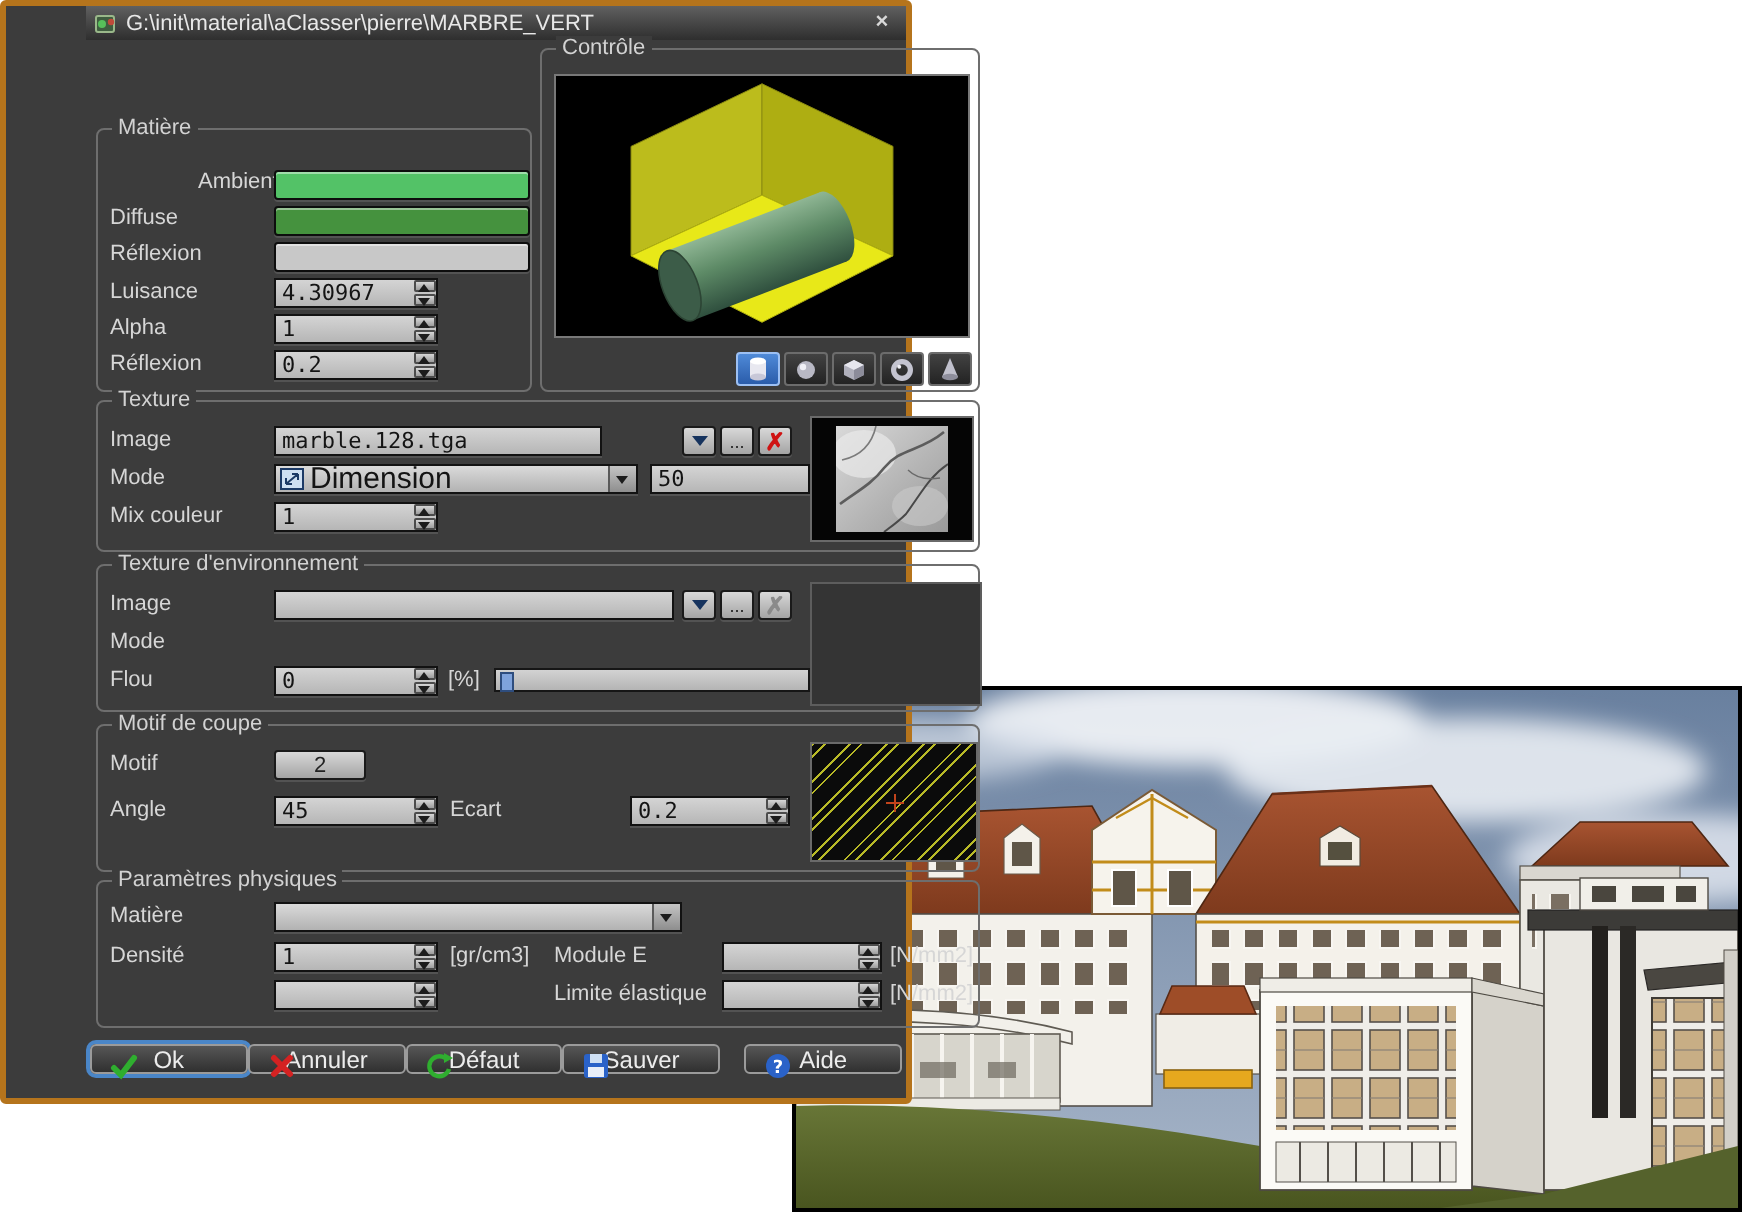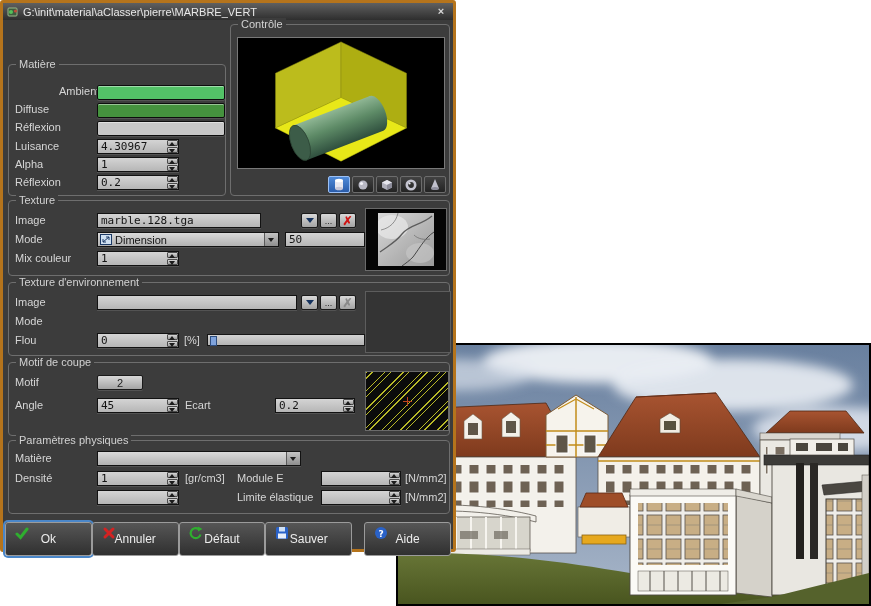--- a/index.html
+++ b/index.html
@@ -4,21 +4,21 @@
 <style>
   html,body{margin:0;padding:0;}
   body{width:871px;height:606px;background:#ffffff;position:relative;overflow:hidden;
        font-family:"Liberation Sans",sans-serif;}
   
   .render{position:absolute;left:396px;top:343px;width:471px;height:259px;
           border:2px solid #000;background:#7d90b0;}
   .render svg{display:block;}
   
   .dialog{position:absolute;left:0;top:0;width:456px;height:552px;box-sizing:border-box;
-          border:3px solid #b5741c;border-radius:3px;background:#3c3c3c;z-index:5;}
+          border:3px solid #b5741c;border-radius:3px;background:#3c3c3c;z-index:5;padding-left:40px;}
   .titlebar{height:17px;background:linear-gradient(#606060,#2e2e2e);display:flex;
             align-items:center;padding:0 4px;gap:4px;}
   .titlebar .title{font-size:11px;color:#e8e8e8;white-space:nowrap;overflow:hidden;}
   .closebox{margin-left:auto;width:16px;text-align:center;color:#d8d8d8;font-size:11px;
             font-weight:bold;cursor:default;line-height:15px;}
   .body{position:relative;height:529px;}
   .group{position:absolute;border:1px solid #6e6e6e;border-radius:4px;box-sizing:border-box;}
   .legend{position:absolute;top:-7px;left:7px;background:#3c3c3c;padding:0 3px;
           font-size:11px;color:#d2d2d2;white-space:nowrap;}
   .lbl{position:absolute;font-size:11px;color:#d6d6d6;white-space:nowrap;}
@@ -35,21 +35,21 @@
         flex-direction:column;gap:1px;}
   .spin b{flex:1;position:relative;background:linear-gradient(#d6d6d6,#9d9d9d);
           border:1px solid #4c4c4c;border-radius:1px;}
   .spin b.up::after,.spin b.dn::after{content:"";position:absolute;left:1px;}
   .spin b.up::after{top:1px;border-left:3px solid transparent;border-right:3px solid transparent;
                     border-bottom:4px solid #1c1c1c;}
   .spin b.dn::after{top:1px;border-left:3px solid transparent;border-right:3px solid transparent;
                     border-top:4px solid #1c1c1c;}
   .combo{position:absolute;height:15px;box-sizing:border-box;border:1px solid #121212;
          background:linear-gradient(#dadada,#b2b2b2);display:flex;align-items:center;
-         font-size:11px;color:#141414;padding-left:2px;gap:3px;
+         font-size:15px;color:#141414;padding-left:2px;gap:3px;
          box-shadow:0 1px 0 rgba(255,255,255,.12);}
   .combo .cicon{width:12px;height:11px;flex:0 0 auto;}
   .combo .arrow{margin-left:auto;width:13px;align-self:stretch;border-left:1px solid #5a5a5a;
          background:linear-gradient(#c4c4c4,#8e8e8e);position:relative;}
   .combo .arrow::after{content:"";position:absolute;left:3px;top:5px;
          border-left:3px solid transparent;border-right:3px solid transparent;
          border-top:4px solid #1c1c1c;}
   .minibtn{position:absolute;height:15px;box-sizing:border-box;border:1px solid #1a1a1a;
          border-radius:2px;background:linear-gradient(#d8d8d8,#a4a4a4);color:#222;
          font-size:9px;display:flex;align-items:center;justify-content:center;
@@ -71,21 +71,21 @@
   .slider{position:absolute;height:12px;box-sizing:border-box;border:1px solid #161616;
           background:linear-gradient(#d2d2d2,#b4b4b4);}
   .slider .handle{position:absolute;left:2px;top:1px;width:5px;height:8px;
           background:#7fa3dc;border:1px solid #2e4d7e;}
   .shapebar{position:absolute;right:3px;bottom:2px;display:flex;gap:2px;}
   .shapebtn{width:22px;height:17px;box-sizing:border-box;border:1px solid #6c6c6c;
           border-radius:2px;background:linear-gradient(#424242,#232323);display:flex;
           align-items:center;justify-content:center;}
   .shapebtn.sel{background:linear-gradient(#4f8ad8,#2a5caa);border-color:#9cc0f4;}
   .preview3d{position:absolute;background:#000;border:1px solid #787878;}
-  .actions{position:absolute;left:2px;right:2px;top:502px;height:34px;display:flex;gap:0;}
+  .actions{position:absolute;left:2px;right:2px;top:502px;height:15px;display:flex;gap:0;}
   .btn{flex:1;position:relative;box-sizing:border-box;border:1px solid #9b9b9b;
        border-radius:3px;background:linear-gradient(#565656,#303030);color:#ececec;
        font-size:12px;display:flex;align-items:center;justify-content:center;}
   .btn .bicon{position:absolute;left:9px;top:3px;width:14px;height:14px;}
   .btn.default{box-shadow:0 0 0 2px #4a86c8;}
   .btn.aide{margin-left:12px;}
 </style>
 </head>
 <body>
 

